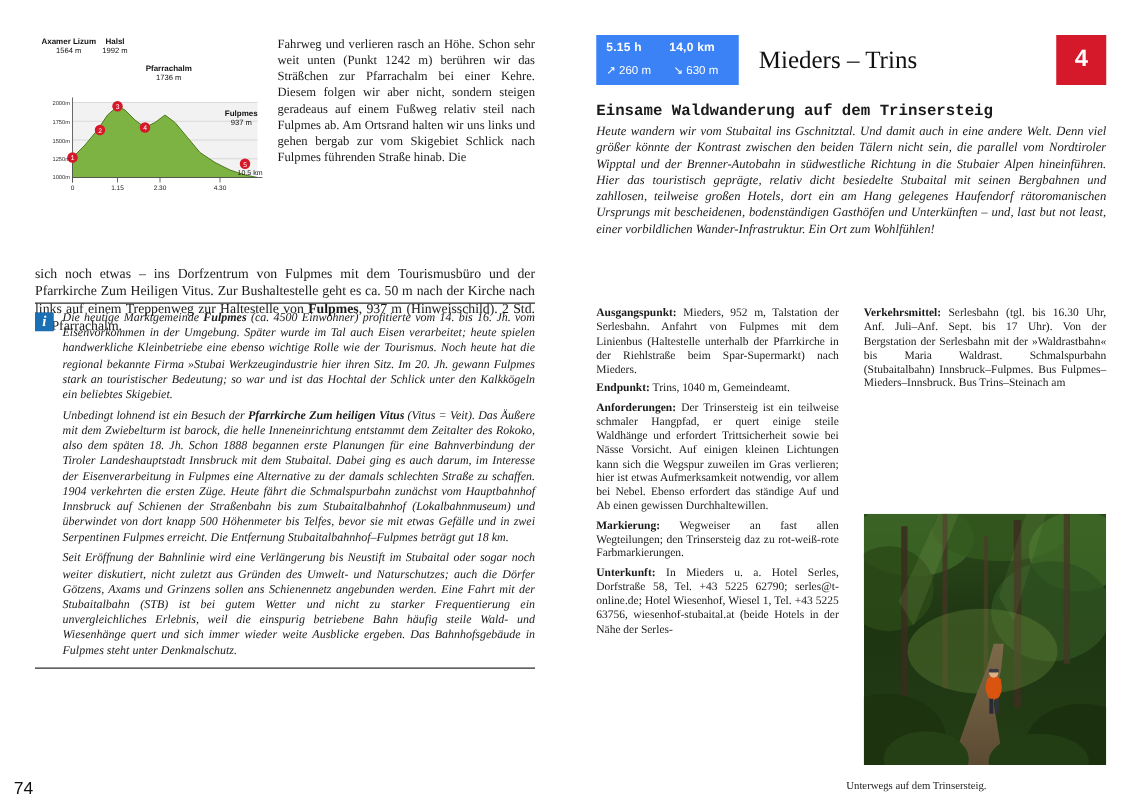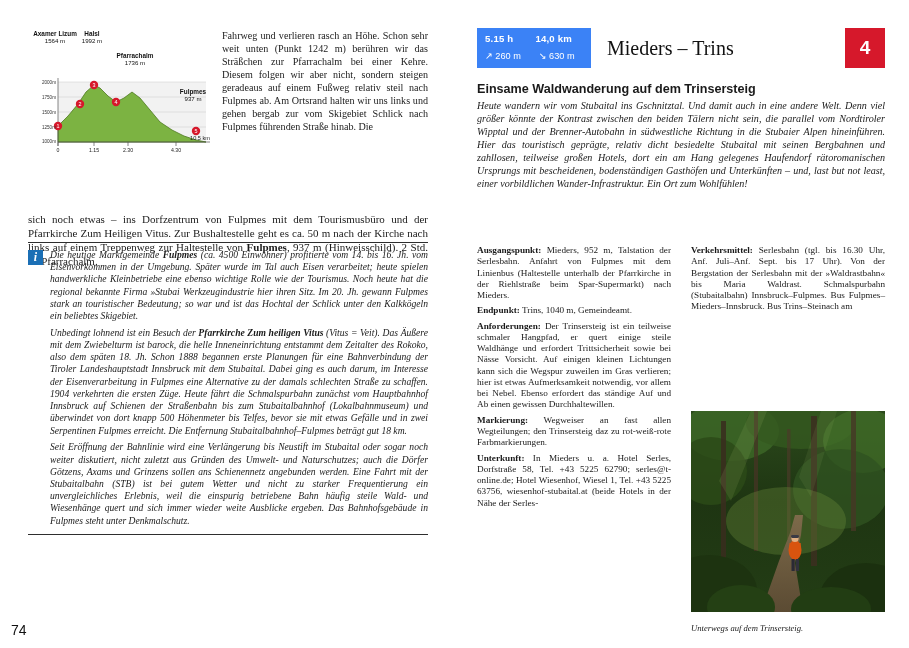--- a/index.html
+++ b/index.html
@@ -166,21 +166,21 @@
     font-weight: bold;
     line-height: 40px;
     text-align: center;
   }
 
   
   .r-title {
     position: absolute;
     left: 22px; top: 82px;
     width: 408px;
-    font-family: Liberation Sans, sans-serif;
+    font-family: Liberation Mono, monospace;
     font-size: 12.6px;
     font-weight: bold;
   }
   .r-lead {
     position: absolute;
     left: 22px; top: 100px;
     width: 408px;
     font-size: 10.1px;
     line-height: 1.285;
     font-style: italic;
@@ -205,24 +205,23 @@
   
   .photo {
     position: absolute;
     left: 236px; top: 411px;
     width: 194px; height: 201px;
     overflow: hidden;
   }
   .photo svg { display: block; }
   .caption {
     position: absolute;
-    left: 236px; top: 623px;
+    left: 222px; top: 623px;
     width: 194px;
     font-size: 8.6px;
-    font-style: italic;
     color: #222;
   }
 </style>
 </head>
 <body>
 
 <div class="page">
 
   <div class="left-page">
 

